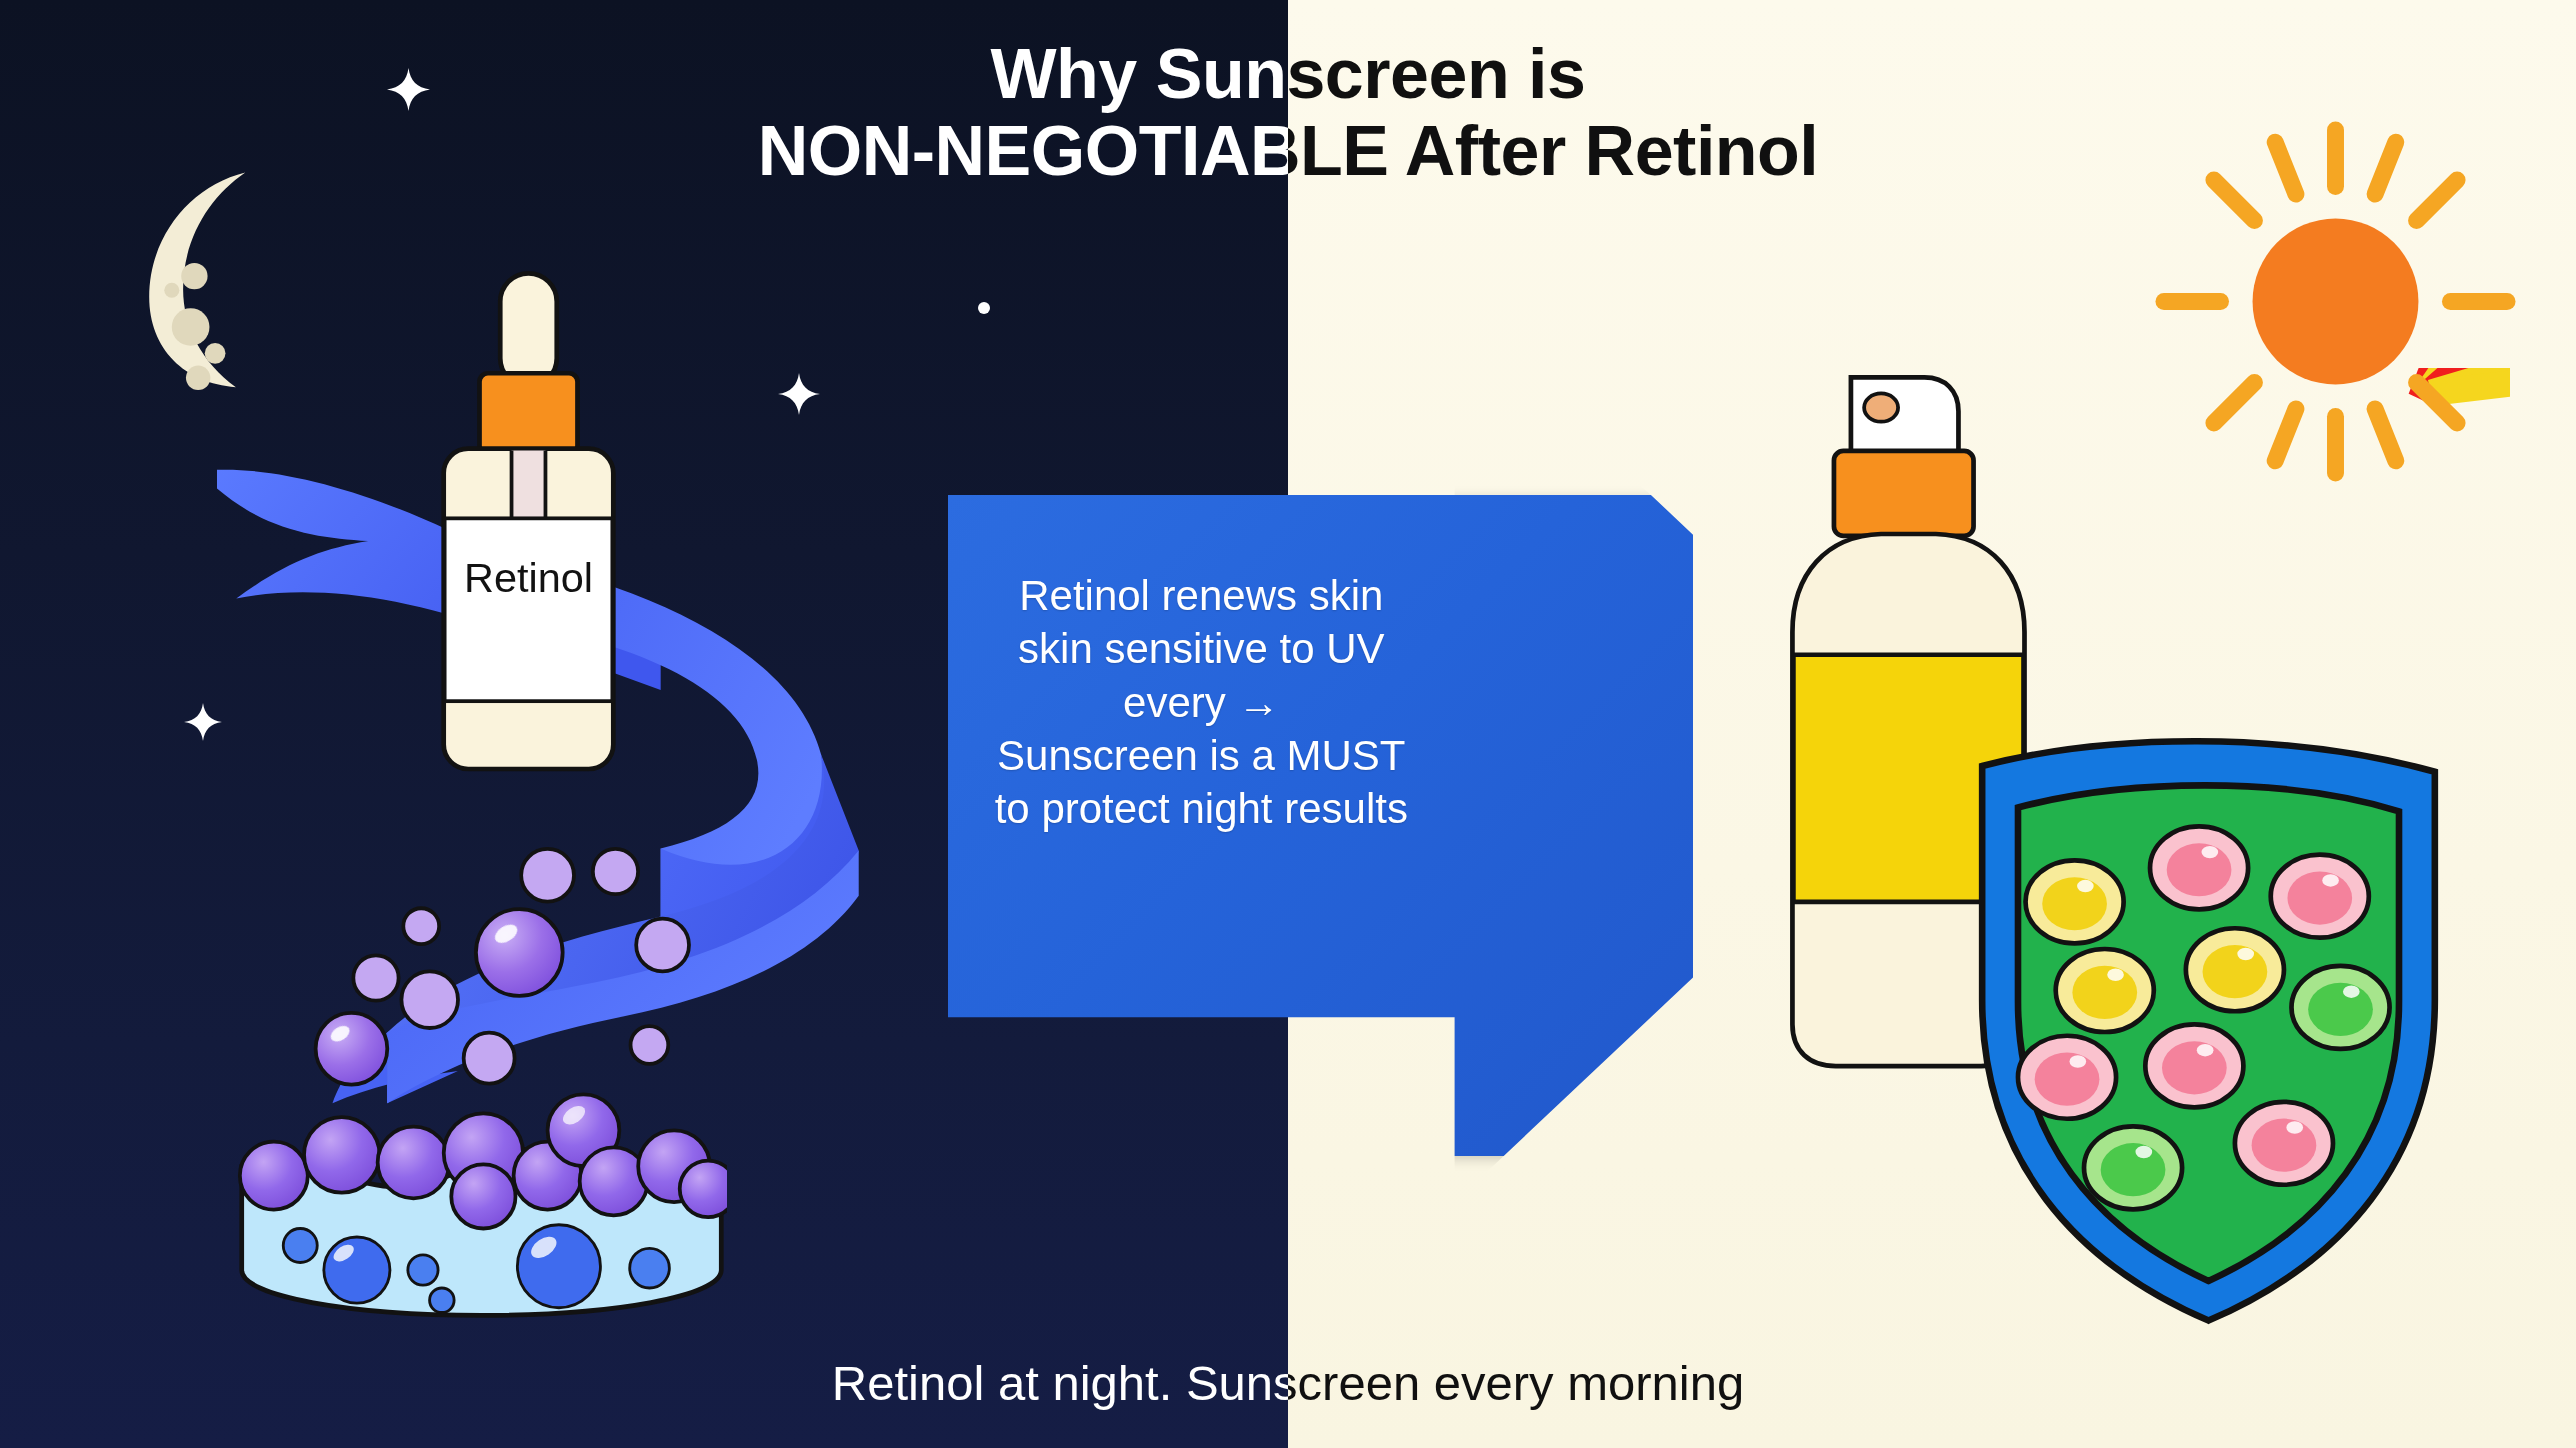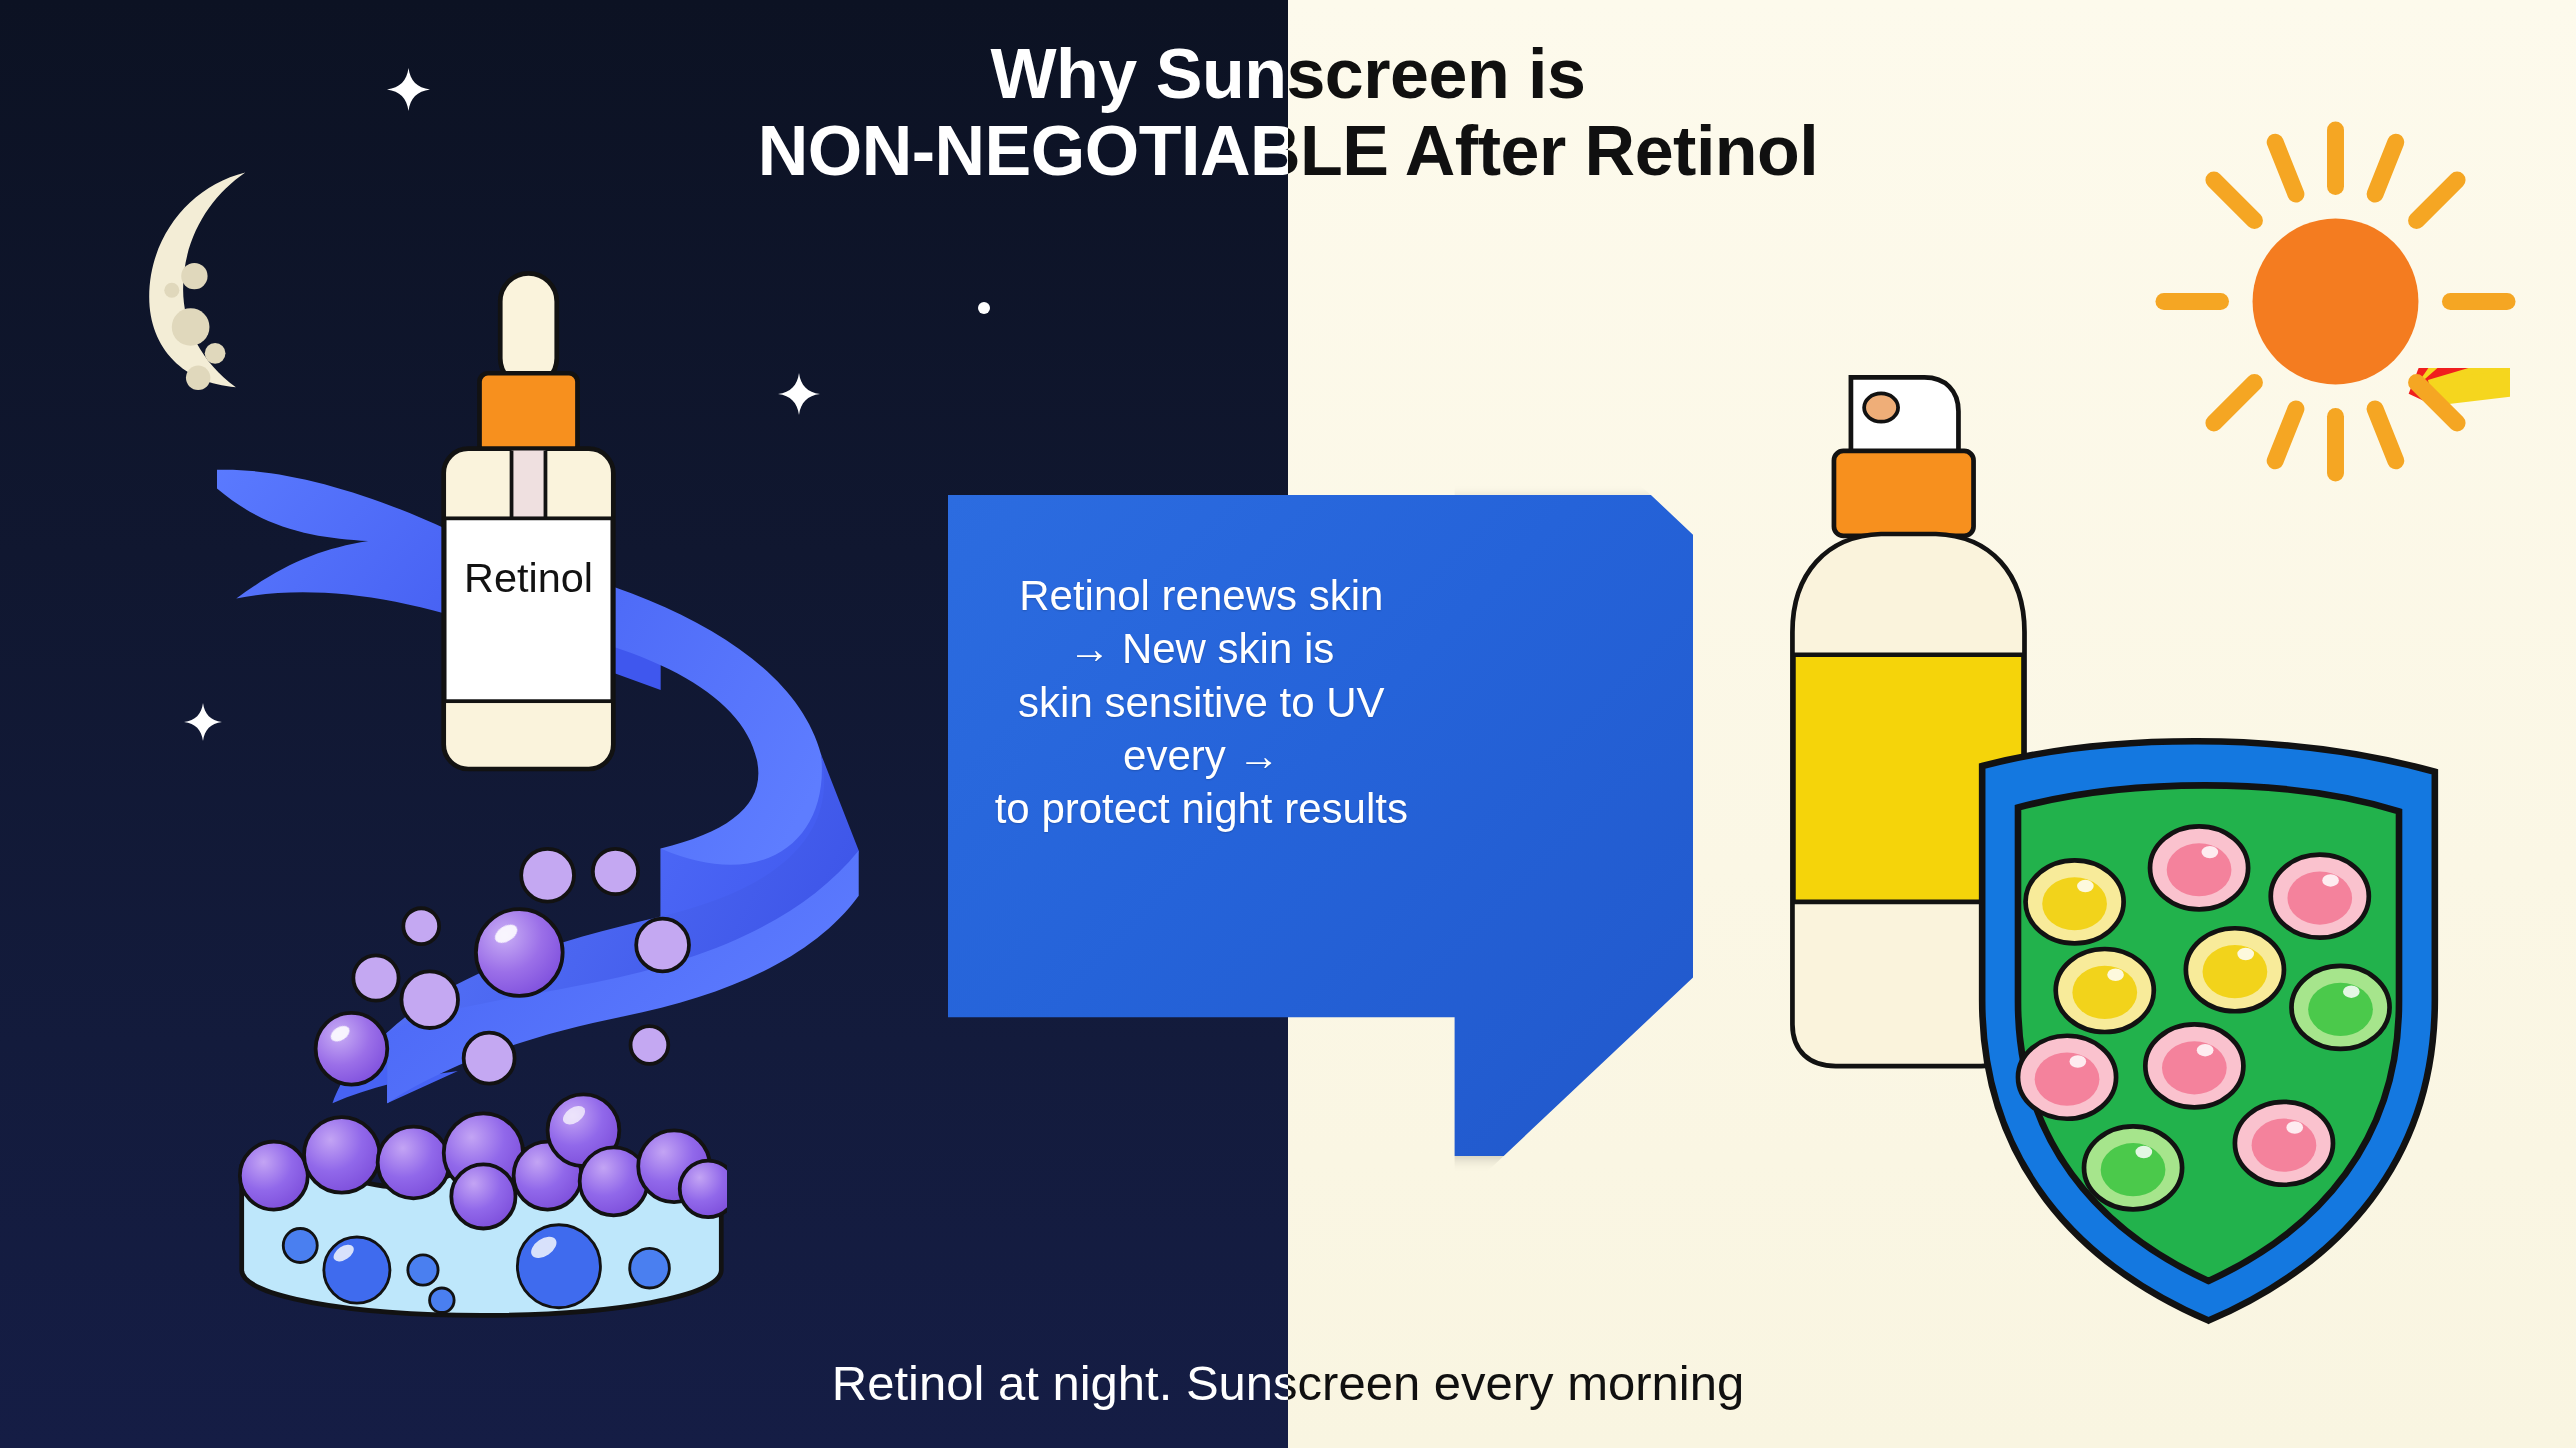--- a/index.html
+++ b/index.html
@@ -326,23 +326,23 @@
         <ellipse cx="180" cy="478" rx="52" ry="44" fill="#A6E58C"></ellipse>
         <ellipse cx="180" cy="480" rx="34.32" ry="28.16" fill="#4BC94B" stroke="none"></ellipse>
         <ellipse cx="191.44" cy="461.28" rx="8.84" ry="6.6" fill="#FFFFFF" stroke="none" opacity="0.85"></ellipse>
       </g>
   </svg>
 
   <div id="arrow-callout">
     <div class="arrow-shape"></div>
     <div class="arrow-text">
       <div>Retinol renews skin</div>
-      <div>→ New skin is</div>
       <div>skin sensitive to UV</div>
       <div>every →</div>
+      <div>Sunscreen is a MUST</div>
       <div>to protect night results</div>
     </div>
   </div>
 
   <div class="split-text" id="title-block">
     <div class="spacer">
       <div class="ln">Why Sunscreen is</div>
       <div class="ln">NON-NEGOTIABLE After Retinol</div>
     </div>
     <div class="layer dark-side">

